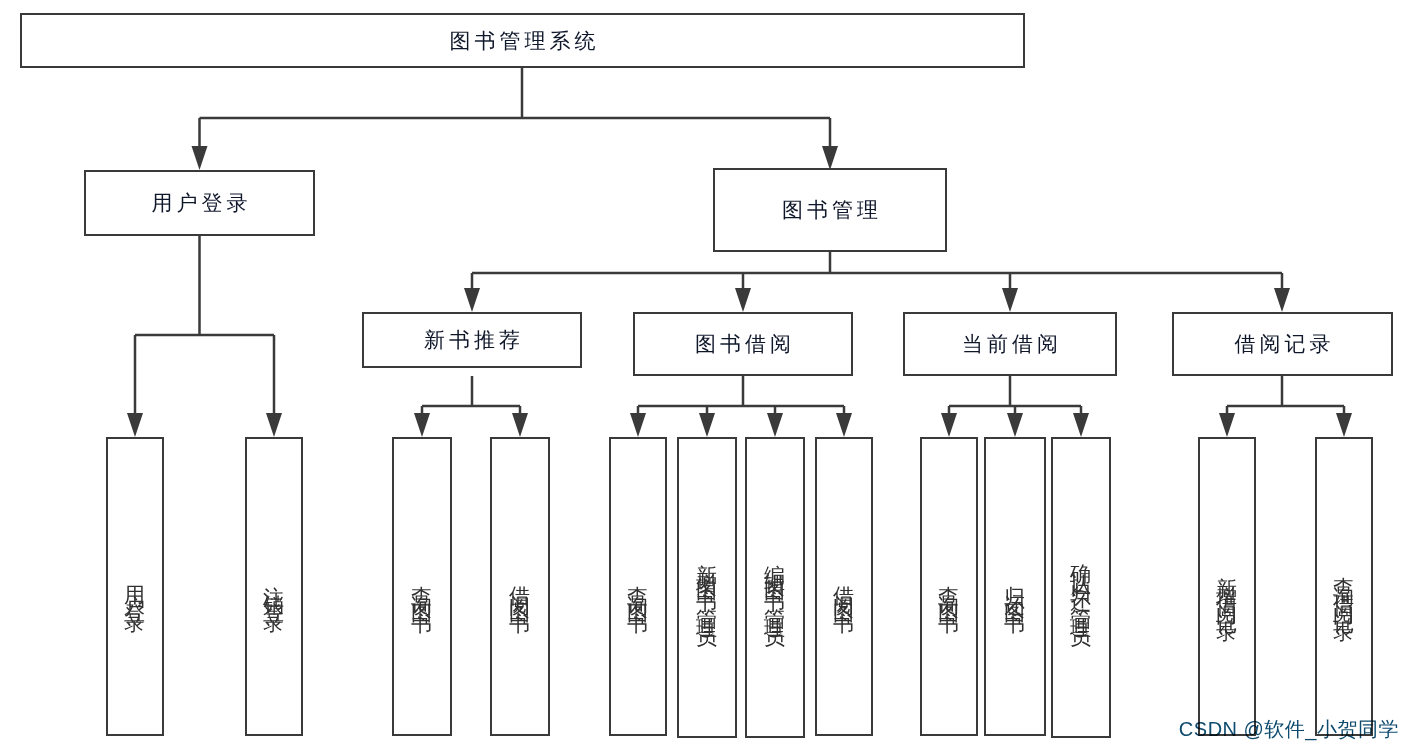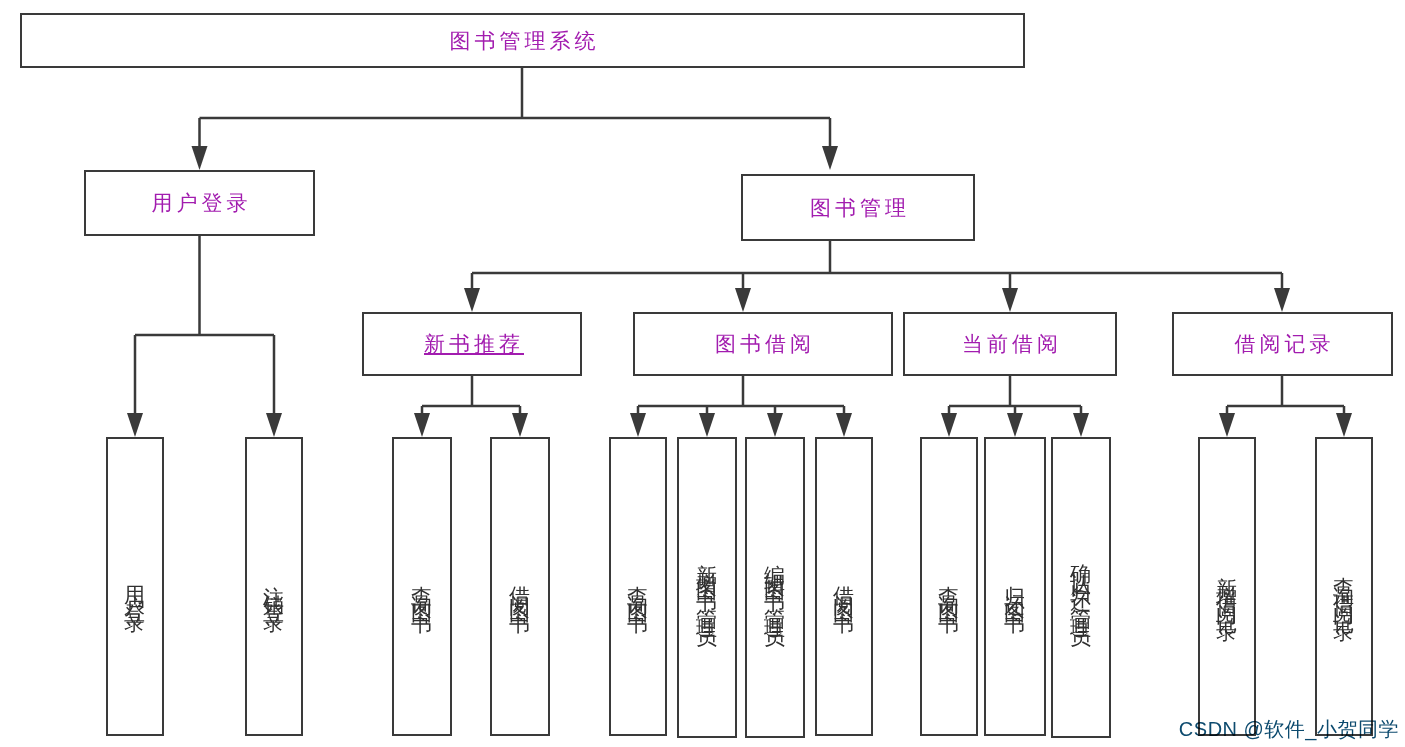--- a/index.html
+++ b/index.html
@@ -10,21 +10,21 @@
     font-family:"Liberation Sans","DejaVu Sans",sans-serif;
     overflow:hidden;
   }
   #connectors{position:absolute;left:0;top:0;z-index:1;}
   .node{
     position:absolute;
     box-sizing:border-box;
     border:2.5px solid #3a3a3a;
     background:#ffffff;
     display:flex;align-items:center;justify-content:center;
-    color:#a21caf;
+    color:#0f172a;
     font-size:21px;
     letter-spacing:4px;
     text-indent:4px;
     z-index:2;
     white-space:nowrap;
   }
   .vnode{
     position:absolute;
     box-sizing:border-box;
     border:2.5px solid #3a3a3a;
@@ -89,24 +89,24 @@
       <polygon points="1007,413 1023,413 1015,437"></polygon>
       <polygon points="1073,413 1089,413 1081,437"></polygon>
       <polygon points="1219,413 1235,413 1227,437"></polygon>
       <polygon points="1336,413 1352,413 1344,437"></polygon>
     </g>
   </svg>
 
   <div class="node" style="left:20px;top:13px;width:1005px;height:55px;">图书管理系统</div>
 
   <div class="node" style="left:84px;top:170px;width:231px;height:66px;">用户登录</div>
-  <div class="node" style="left:713px;top:174px;width:234px;height:67px;margin-left:28px;">图书管理</div>
+  <div class="node" style="left:713px;top:168px;width:234px;height:84px;">图书管理</div>
 
-  <div class="node" style="left:362px;top:312px;width:220px;height:64px;text-decoration:underline;">新书推荐</div>
-  <div class="node" style="left:633px;top:312px;width:260px;height:64px;">图书借阅</div>
+  <div class="node" style="left:362px;top:312px;width:220px;height:56px;">新书推荐</div>
+  <div class="node" style="left:633px;top:312px;width:220px;height:64px;">图书借阅</div>
   <div class="node" style="left:903px;top:312px;width:214px;height:64px;text-align:center;">当前借阅</div>
   <div class="node" style="left:1172px;top:312px;width:221px;height:64px;">借阅记录</div>
 
   <div class="vnode" style="left:106px;top:437px;width:58px;height:299px;">用户登录</div>
   <div class="vnode" style="left:245px;top:437px;width:58px;height:299px;">注销登录</div>
 
   <div class="vnode" style="left:392px;top:437px;width:60px;height:299px;">查询图书</div>
   <div class="vnode" style="left:490px;top:437px;width:60px;height:299px;">借阅图书</div>
 
   <div class="vnode" style="left:609px;top:437px;width:58px;height:299px;">查询图书</div>

